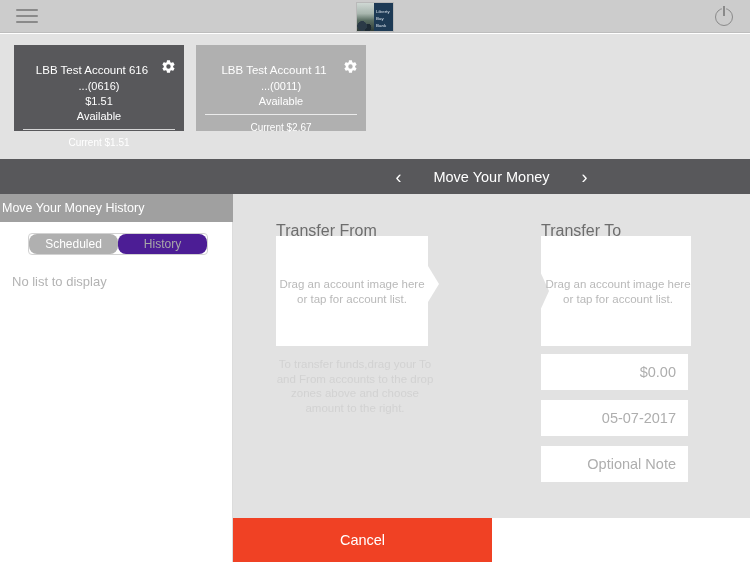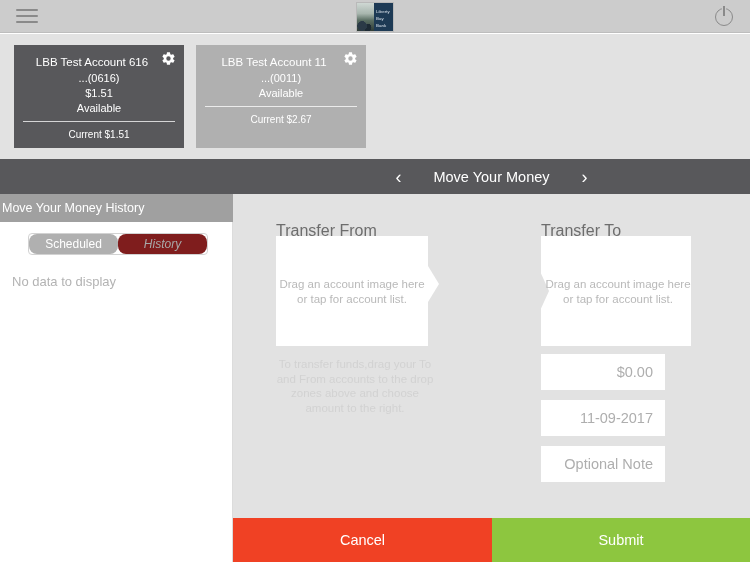--- a/index.html
+++ b/index.html
@@ -98,24 +98,24 @@
   .cardstrip {
     position: absolute;
     left: 0; top: 34px;
     width: 750px; height: 125px;
     background: #e2e2e2;
   }
 
   .acct-card {
     position: absolute;
     top: 11px;
-    height: 103px;
+    height: 86px;
     color: #ffffff;
     cursor: pointer;
-    padding-top: 7px;
+    padding-top: 15px;
   }
   .acct-card.dark  { left: 14px;  width: 170px; background: #58585b; }
   .acct-card.light { left: 196px; width: 170px; background: #b0b0b0; }
 
   .acct-title-row {
     position: relative;
     text-align: center;
     padding: 0 24px 0 10px;
   }
   .acct-title {
@@ -206,21 +206,21 @@
   .seg {
     flex: 1;
     display: flex;
     align-items: center;
     justify-content: center;
     font-size: 12px;
     cursor: pointer;
     border-radius: 8px;
   }
   .seg.on  { background: #b0b0b0; color: #ffffff; }
-  .seg.off { background: #7f1d1d; color: #a8a8a8; font-style: italic; }
+  .seg.off { background: #4c1d95; color: #a8a8a8; }
 
   .nodata {
     position: absolute;
     left: 12px; top: 80px;
     font-size: 13px;
     color: #b3b3b3;
   }
 
   
   .main {
@@ -276,21 +276,21 @@
     width: 158px;
     text-align: center;
     font-size: 11.5px;
     line-height: 14.5px;
     color: #d2d2d2;
   }
 
   .field {
     position: absolute;
     left: 308px;
-    width: 124px; height: 36px;
+    width: 147px; height: 36px;
     background: #ffffff;
     display: flex;
     align-items: center;
     justify-content: flex-end;
     padding-right: 12px;
     font-size: 14.5px;
     color: #aeaeae;
     cursor: text;
   }
   .field-amount { top: 160px; }
@@ -389,39 +389,38 @@
   </div>
 
   <div class="sidebar">
     <div class="sidebar-header">Move Your Money History</div>
 
     <div class="segmented">
       <div class="seg on">Scheduled</div>
       <div class="seg off">History</div>
     </div>
 
-    <div class="nodata">No data to display</div>
+    <div class="nodata">No list to display</div>
   </div>
 
   <div class="main">
 
     <div class="col-label label-from">Transfer From</div>
     <div class="dz dz-from"></div>
     <div class="dz-from-arrow"></div>
     <div class="dz-text dz-text-from">Drag an account image here or tap for account list.</div>
 
     <div class="col-label label-to">Transfer To</div>
     <div class="dz dz-to"></div>
     <div class="dz-text dz-text-to">Drag an account image here or tap for account list.</div>
 
     <div class="howto">To transfer funds,drag your To and From accounts to the drop zones above and choose amount to the right.</div>
 
     <div class="field field-amount">$0.00</div>
-    <div class="field field-date">11-09-2017</div>
+    <div class="field field-date">05-07-2017</div>
     <div class="field field-note">Optional Note</div>
   </div>
 
   <div class="footer">
     <button class="btn btn-cancel">Cancel</button>
-    <button class="btn btn-submit">Submit</button>
   </div>
 
 </div>
 
 </body></html>

